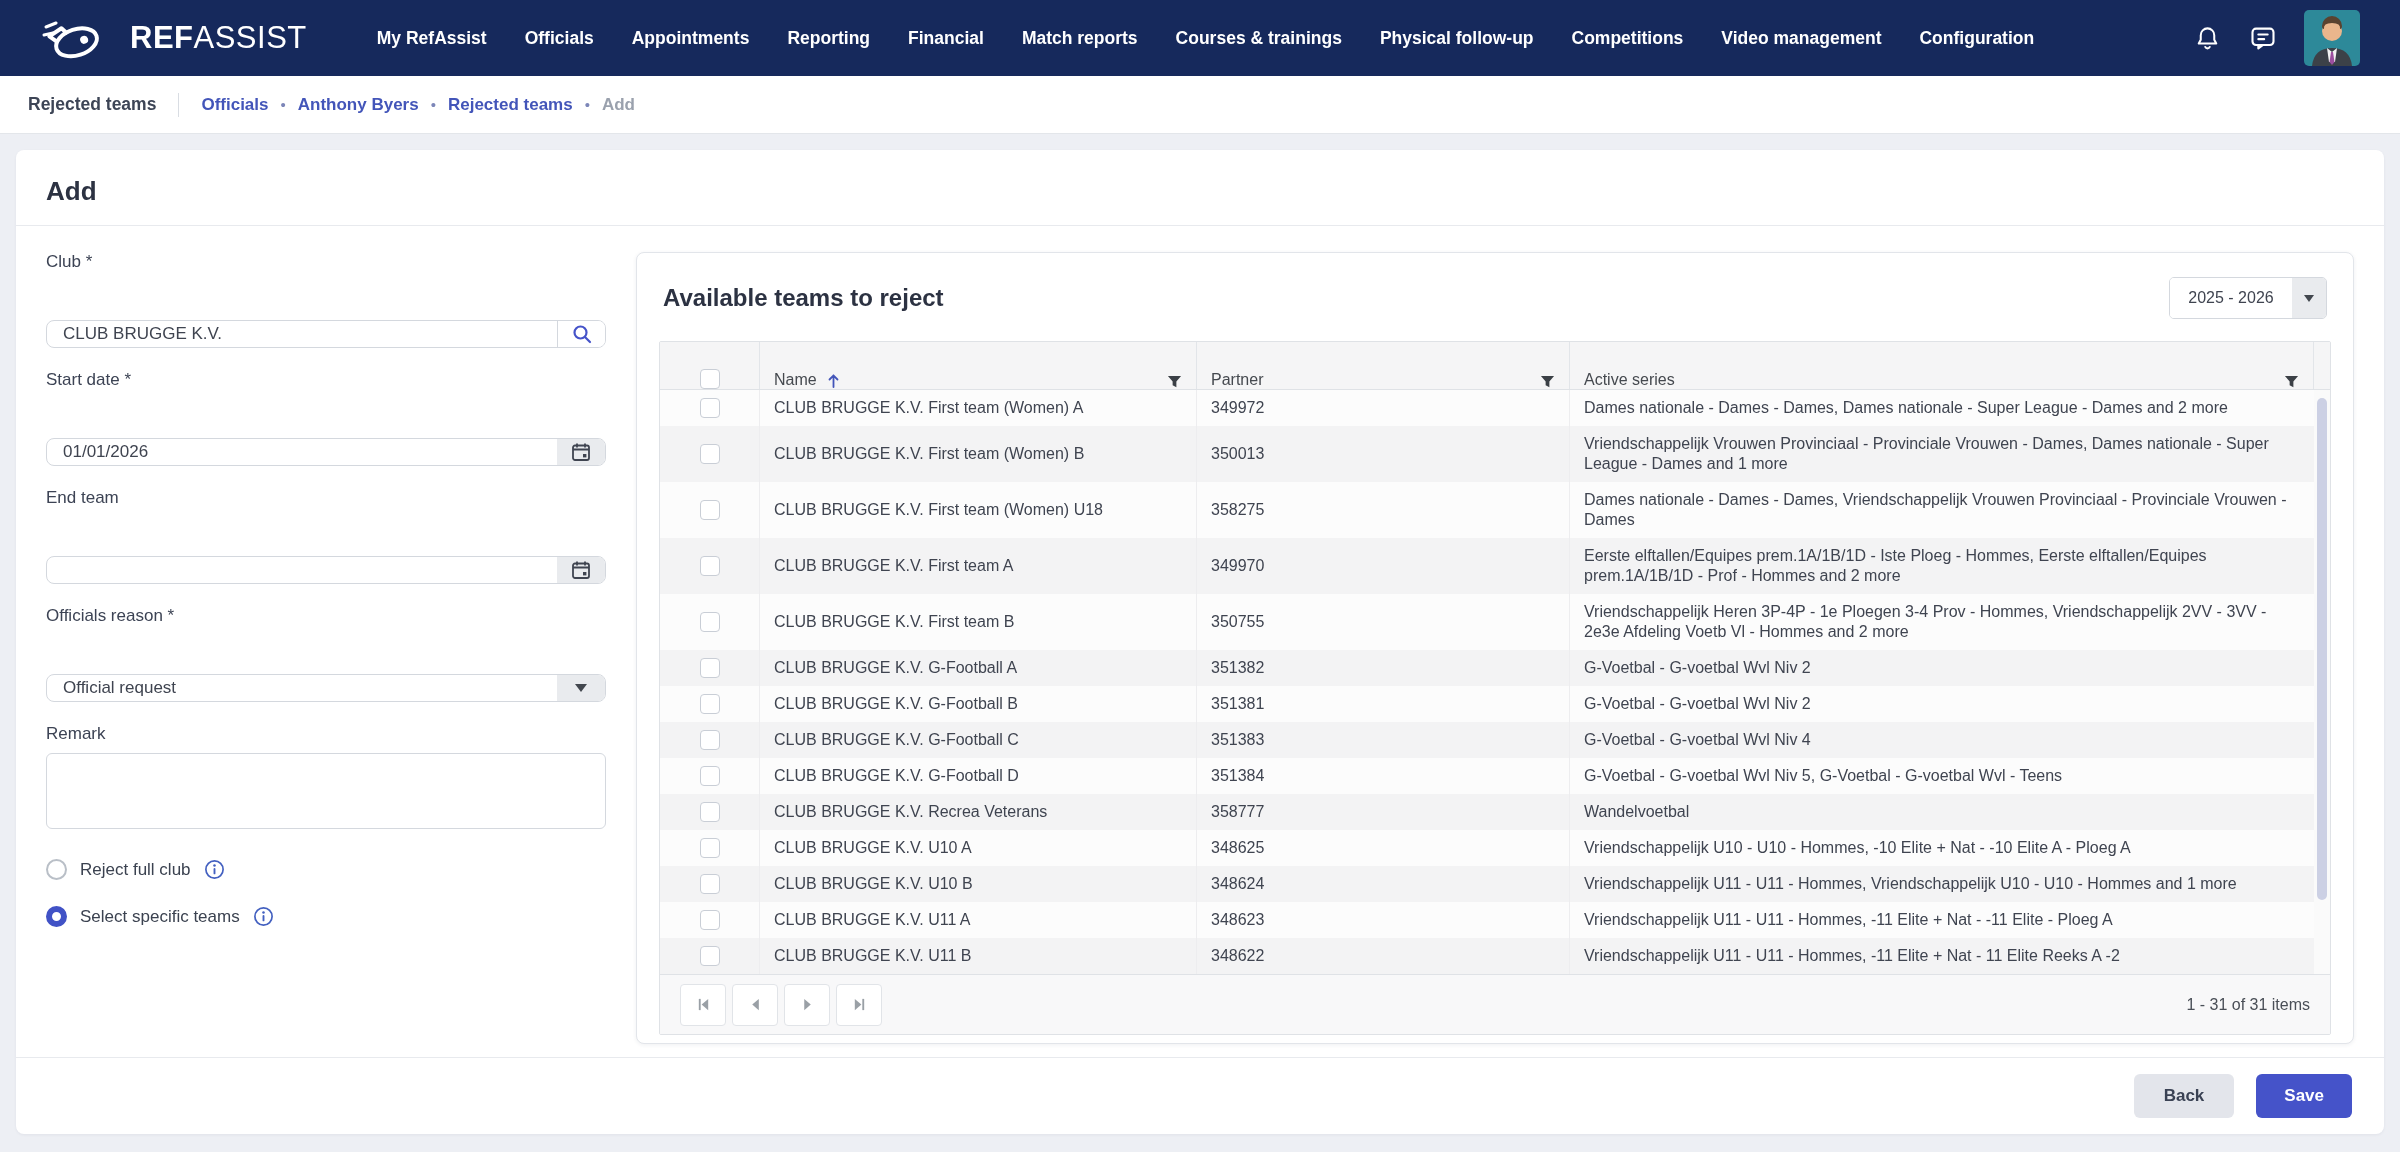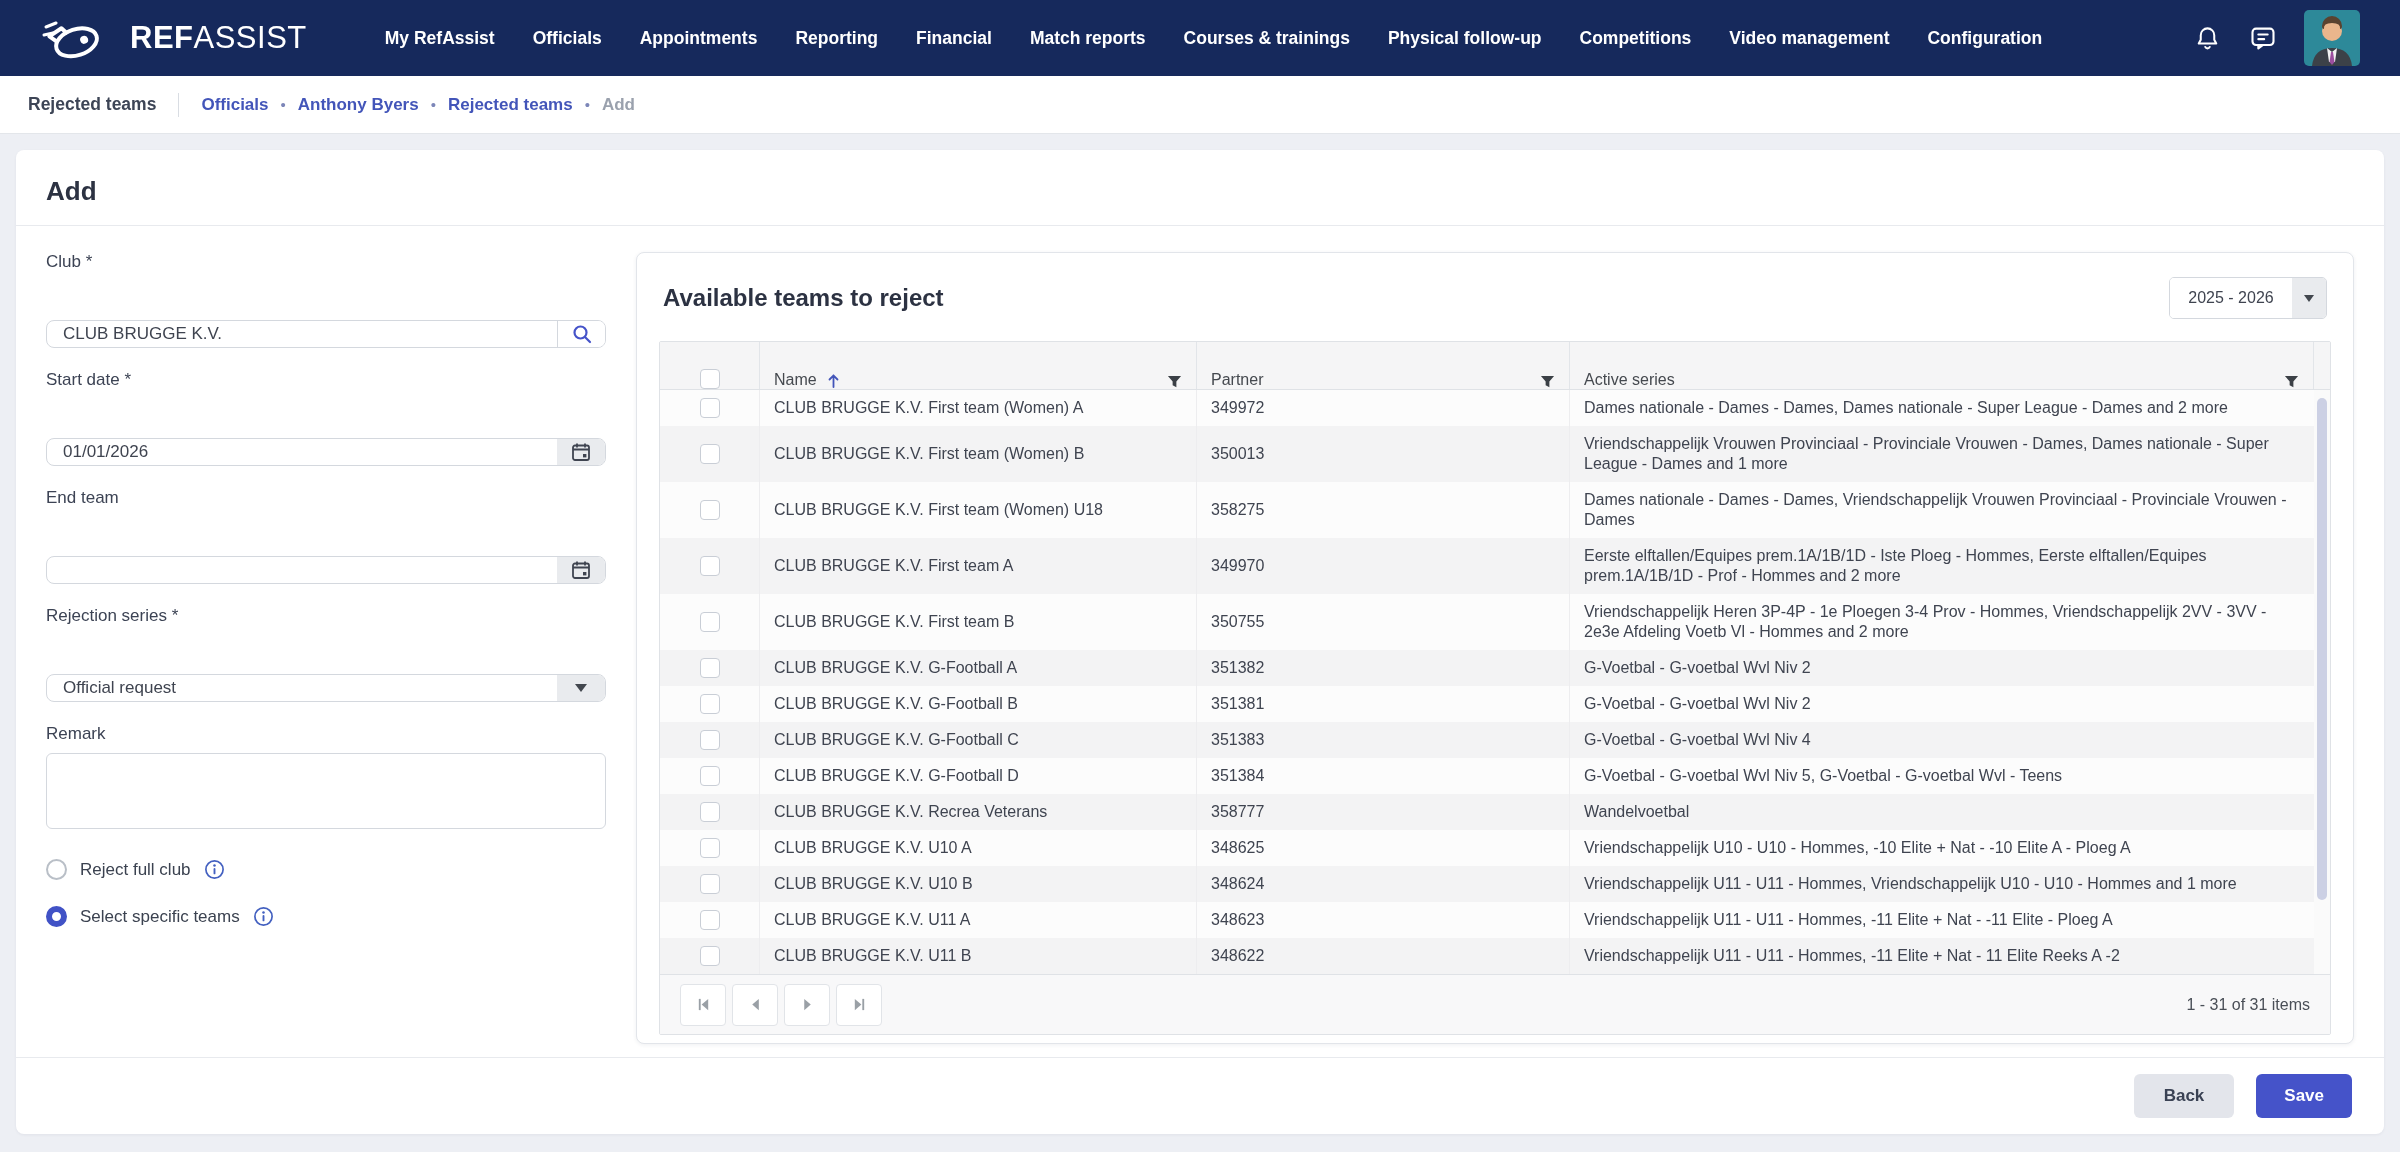--- a/index.html
+++ b/index.html
@@ -1,20 +1,20 @@
 <!DOCTYPE html>
 <html><head>
 <meta charset="utf-8">
 <style>
   * { margin:0; padding:0; box-sizing:border-box; }
   html,body { width:2400px; height:1152px; overflow:hidden; background:#edeff4;
               font-family:"Liberation Sans", sans-serif; }
 
   
-  .navbar { height:76px; background:#16295c; display:flex; align-items:center; padding:0 40px;gap:8px; }
+  .navbar { height:76px; background:#16295c; display:flex; align-items:center; padding:0 40px; }
   .brand { display:flex; align-items:center; gap:22px; margin-right:70px; }
   .brand-text { color:#fff; font-size:31px; letter-spacing:.5px; }
   .brand-text b { font-weight:800; }
   .brand-text span { font-weight:300; }
   .nav-items { display:flex; align-items:center; gap:38px; }
   .nav-item { color:#fff; font-size:17.5px; font-weight:600; text-decoration:none; cursor:pointer; white-space:nowrap; }
   .nav-right { margin-left:auto; display:flex; align-items:center; gap:26px; }
   .icon-btn { width:30px; height:30px; display:flex; align-items:center; justify-content:center; cursor:pointer; }
   .avatar { width:56px; height:56px; border-radius:5px; overflow:hidden; cursor:pointer; }
 
@@ -217,21 +217,21 @@
           <div class="inp-btn gray">
             <svg width="22" height="22" viewBox="0 0 22 22" fill="none" stroke="#3f4450" stroke-width="1.8">
               <rect x="3" y="4.5" width="16" height="14.5" rx="2"></rect>
               <path d="M7 2.5v4 M15 2.5v4 M3 8.5h16"></path>
               <rect x="13" y="13" width="3.4" height="3.4" fill="#3f4450" stroke="none"></rect>
             </svg>
             <span></span>
           </div>
         </div>
 
-        <div class="f-label">Rejection series *</div>
+        <div class="f-label">Officials reason *</div>
         <div class="inp-wrap">
           <div class="inp" style="display:flex;align-items:center;">Official request</div>
           <div class="inp-btn gray">
             <span class="caret"></span>
           </div>
         </div>
 
         <div class="f-label">Remark</div>
         <textarea class="remark" style=""></textarea>
 

